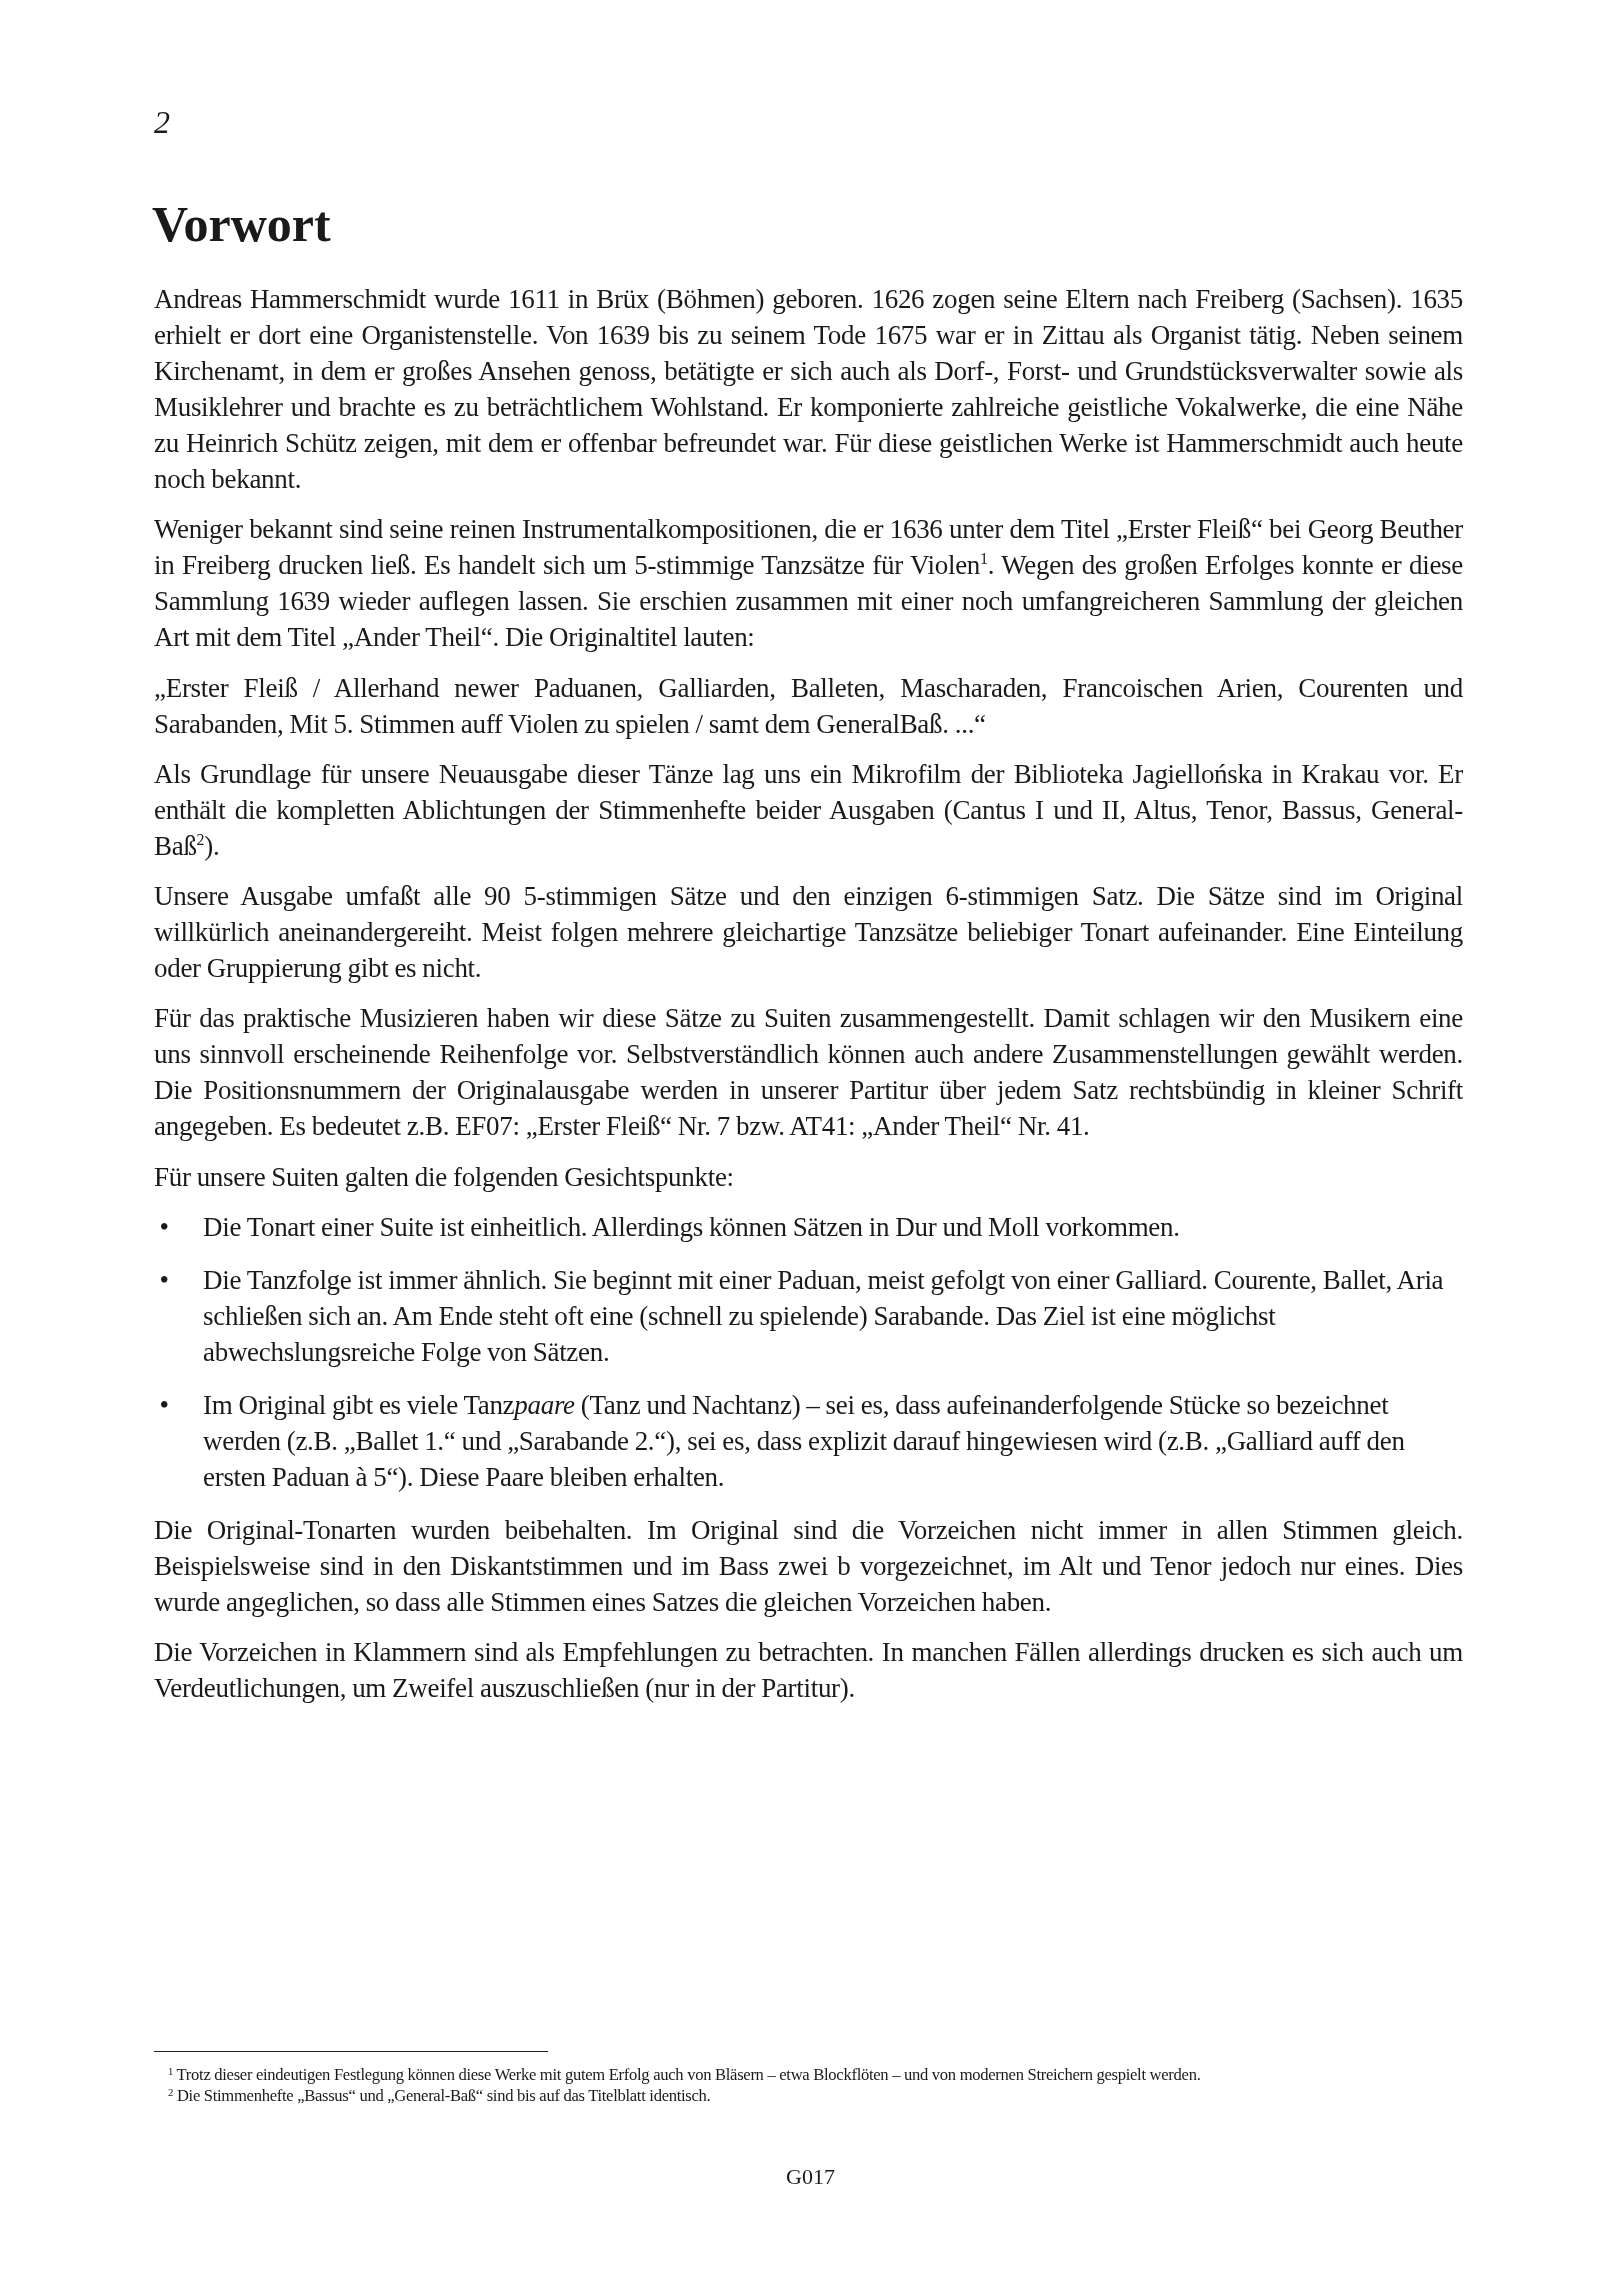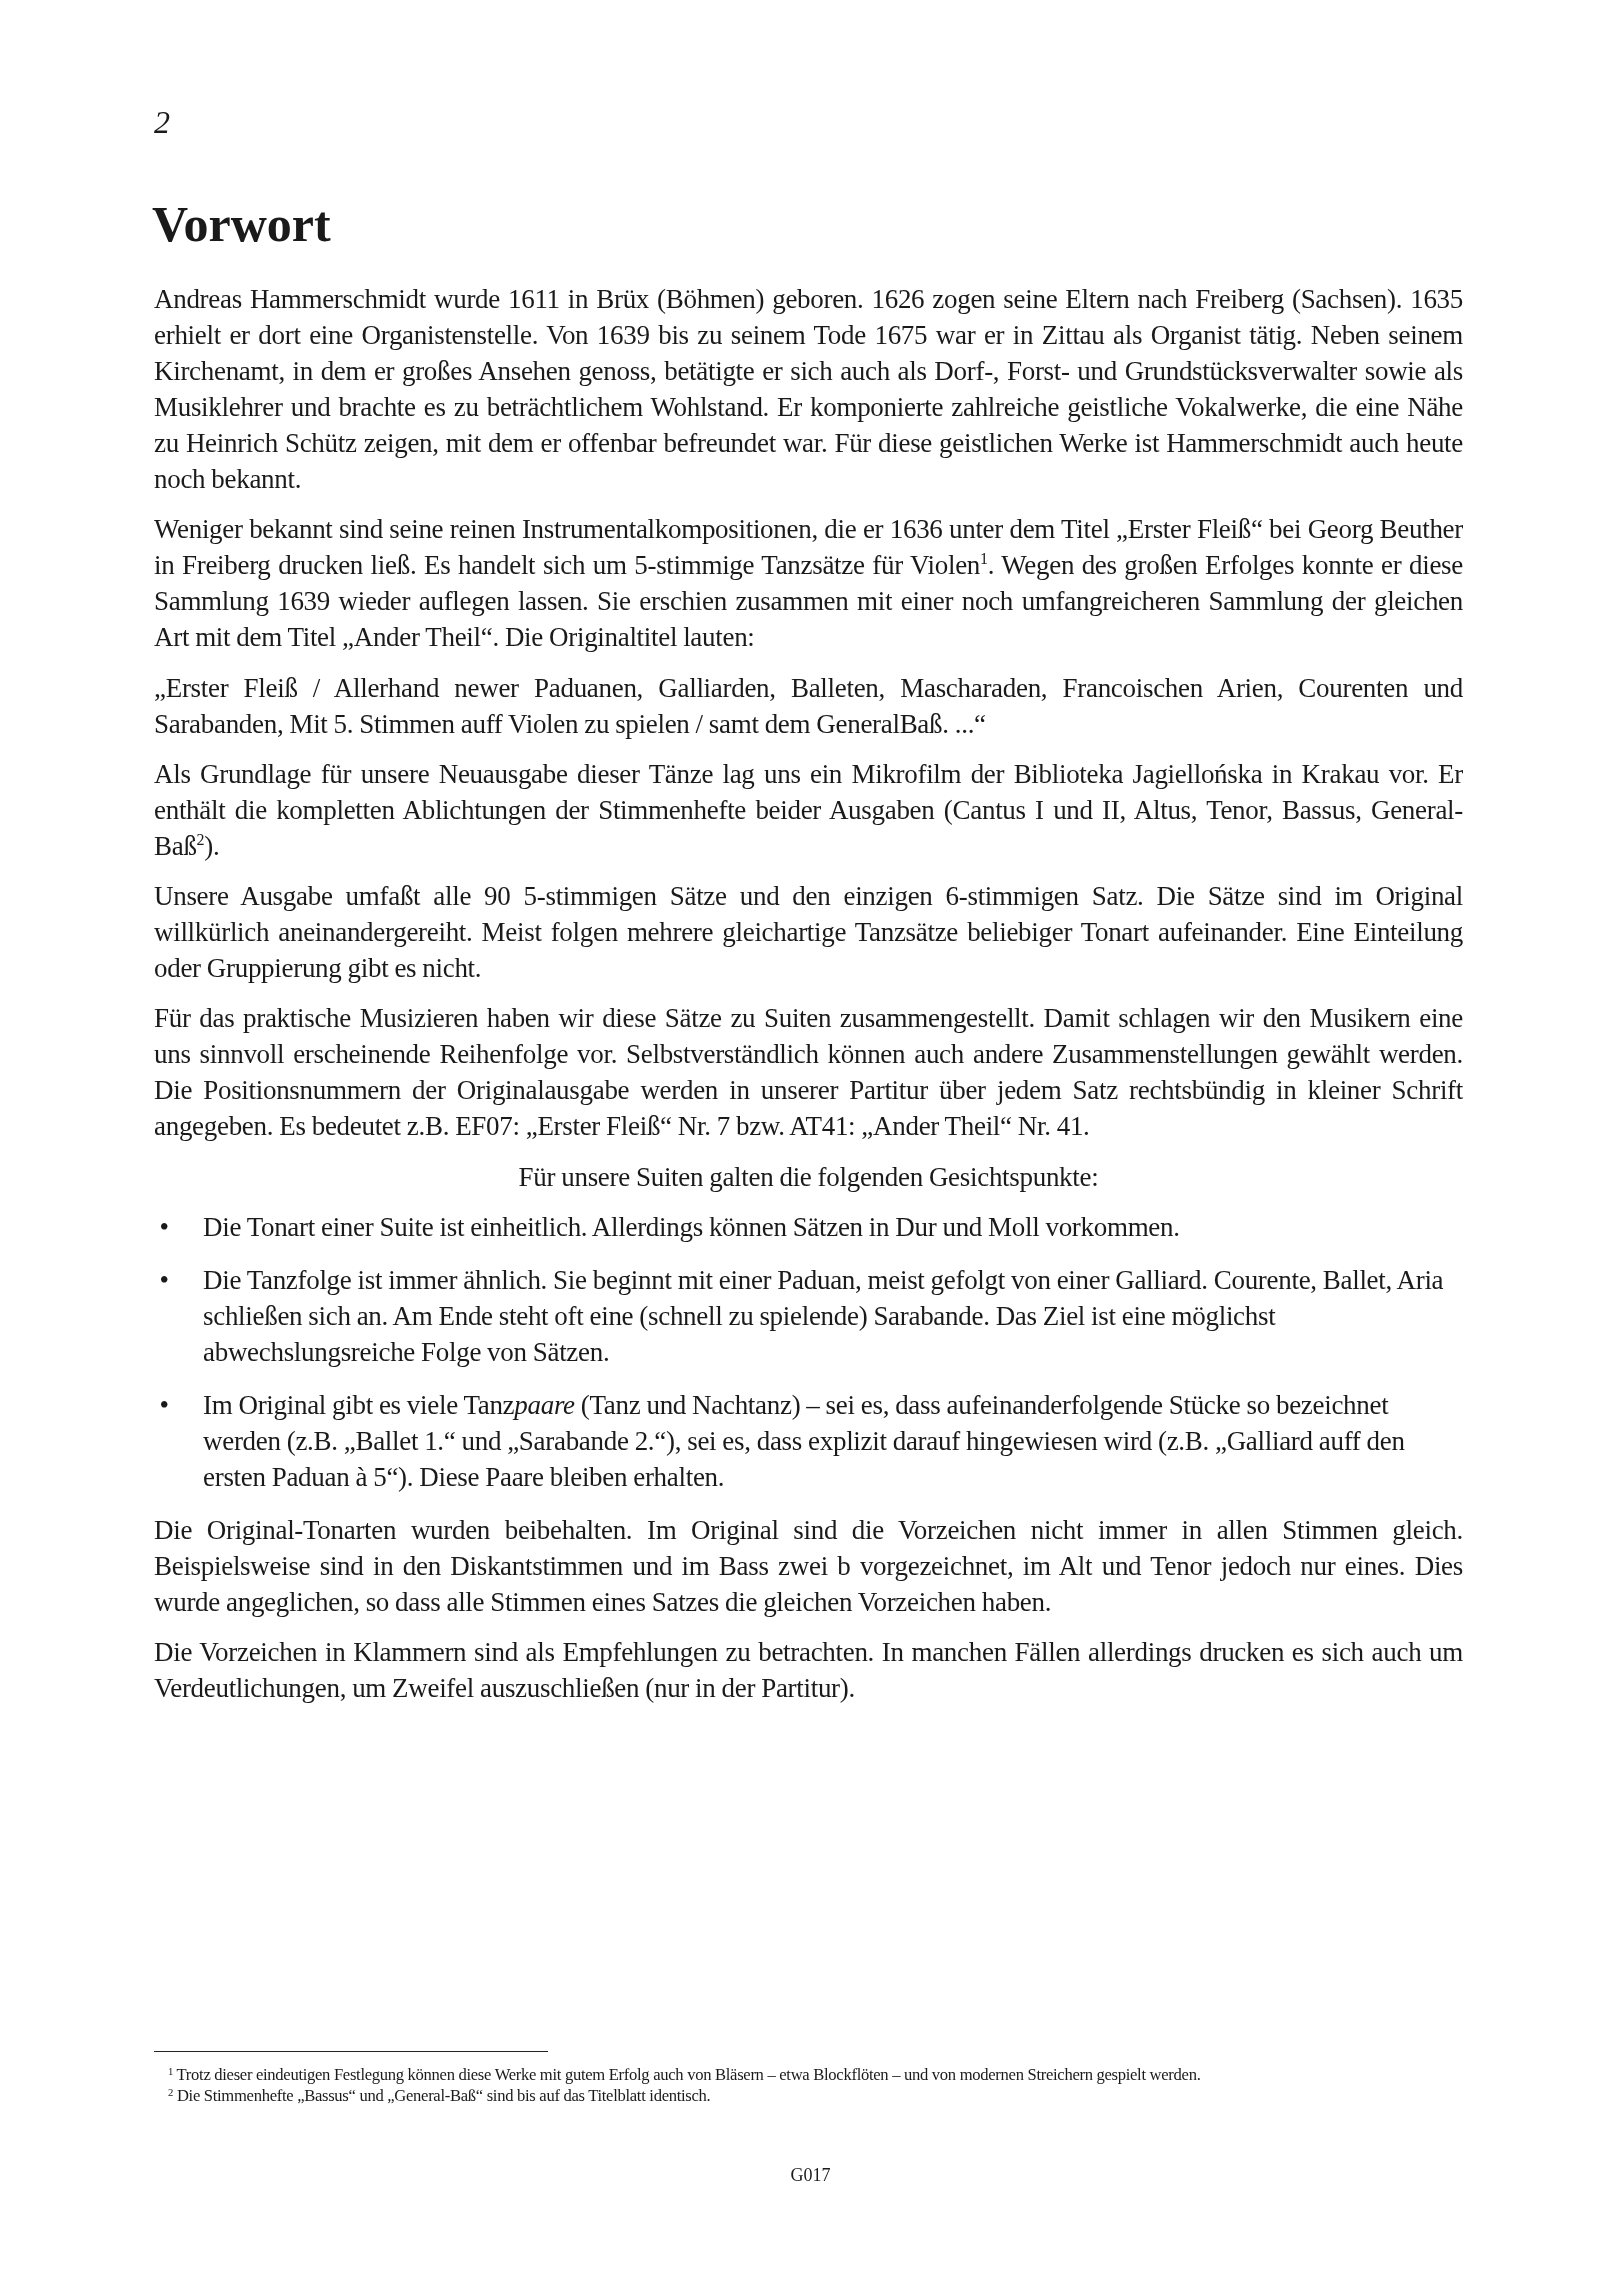--- a/index.html
+++ b/index.html
@@ -37,21 +37,21 @@
       left: 154px;
       top: 281px;
       width: 1309px;
       font-size: 27px;
       line-height: 36px;
       letter-spacing: -0.3px;
       word-spacing: -0.4px;
     }
     .body-text p {
       margin: 0 0 14.3px 0;
-      text-align: center;
+      text-align: left;
     }
     .body-text p.justify {
       text-align: justify;
       text-align-last: left;
     }
     .body-text sup {
       font-size: 16px;
       line-height: 0;
       vertical-align: 9.9px;
     }
@@ -95,21 +95,21 @@
       font-size: 10.7px;
       line-height: 0;
       vertical-align: 5.4px;
     }
     .footer-code {
       position: absolute;
       left: 0;
       width: 1621px;
       top: 2166px;
       text-align: center;
-      font-size: 18px;
+      font-size: 22px;
       line-height: 1;
     }
   </style>
 </head>
 <body>
 
 <div class="page-number">2</div>
 
 <h1 class="title">Vorwort</h1>
 

